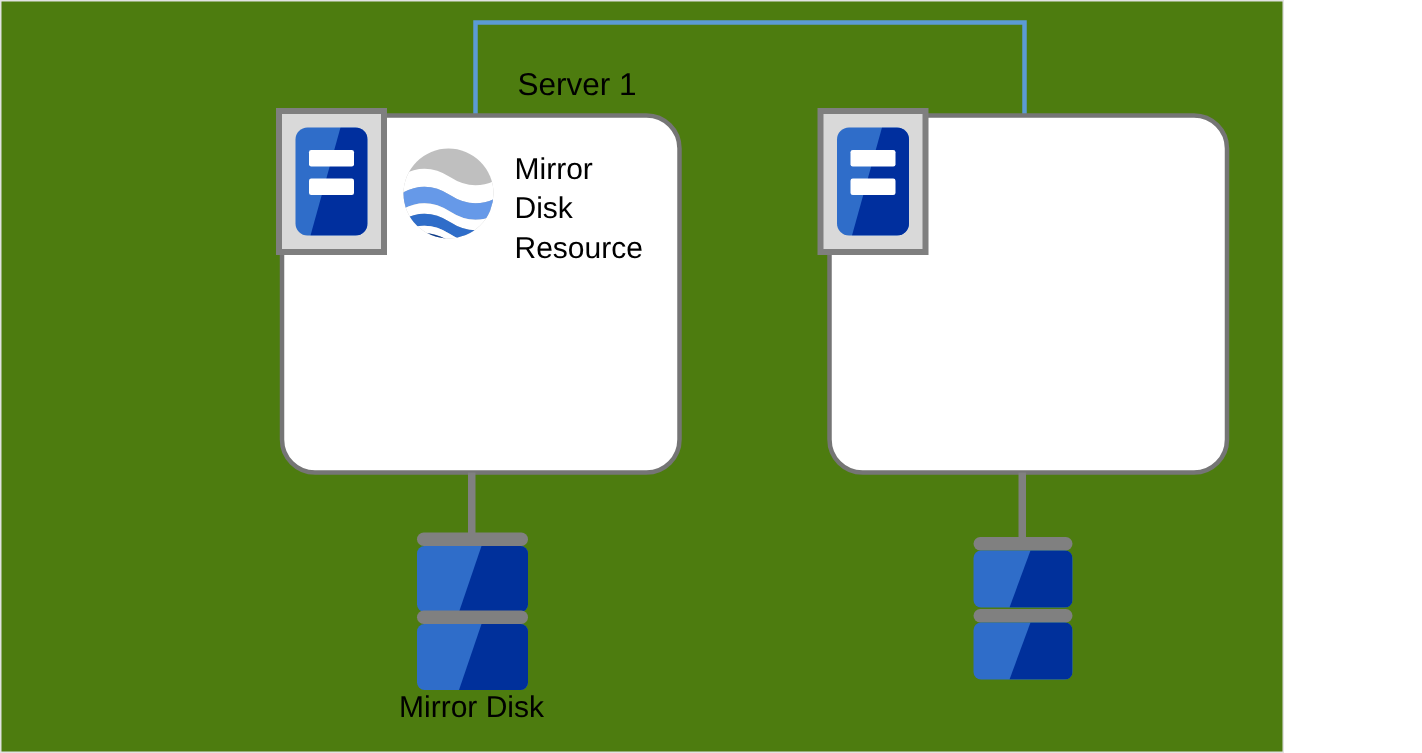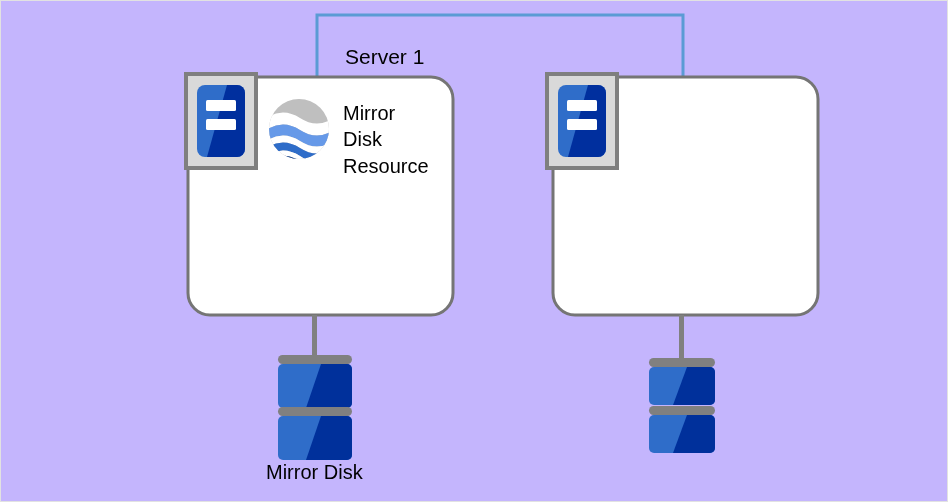--- a/index.html
+++ b/index.html
@@ -5,23 +5,23 @@
   html, body {
     margin: 0;
     padding: 0;
     background: #ffffff;
   }
   body {
     font-family: "Liberation Sans", sans-serif;
   }
   #canvas {
     position: relative;
-    width: 948px;
+    width: 856px;
     height: 502px;
-    background: #c4b5fd;
+    background: #4d7c0f;
     border: 1px solid #e2e2e2;
     box-sizing: border-box;
     overflow: hidden;
   }
   svg.layer {
     position: absolute;
     left: 0;
     top: 0;
     width: 948px;
     height: 502px;

